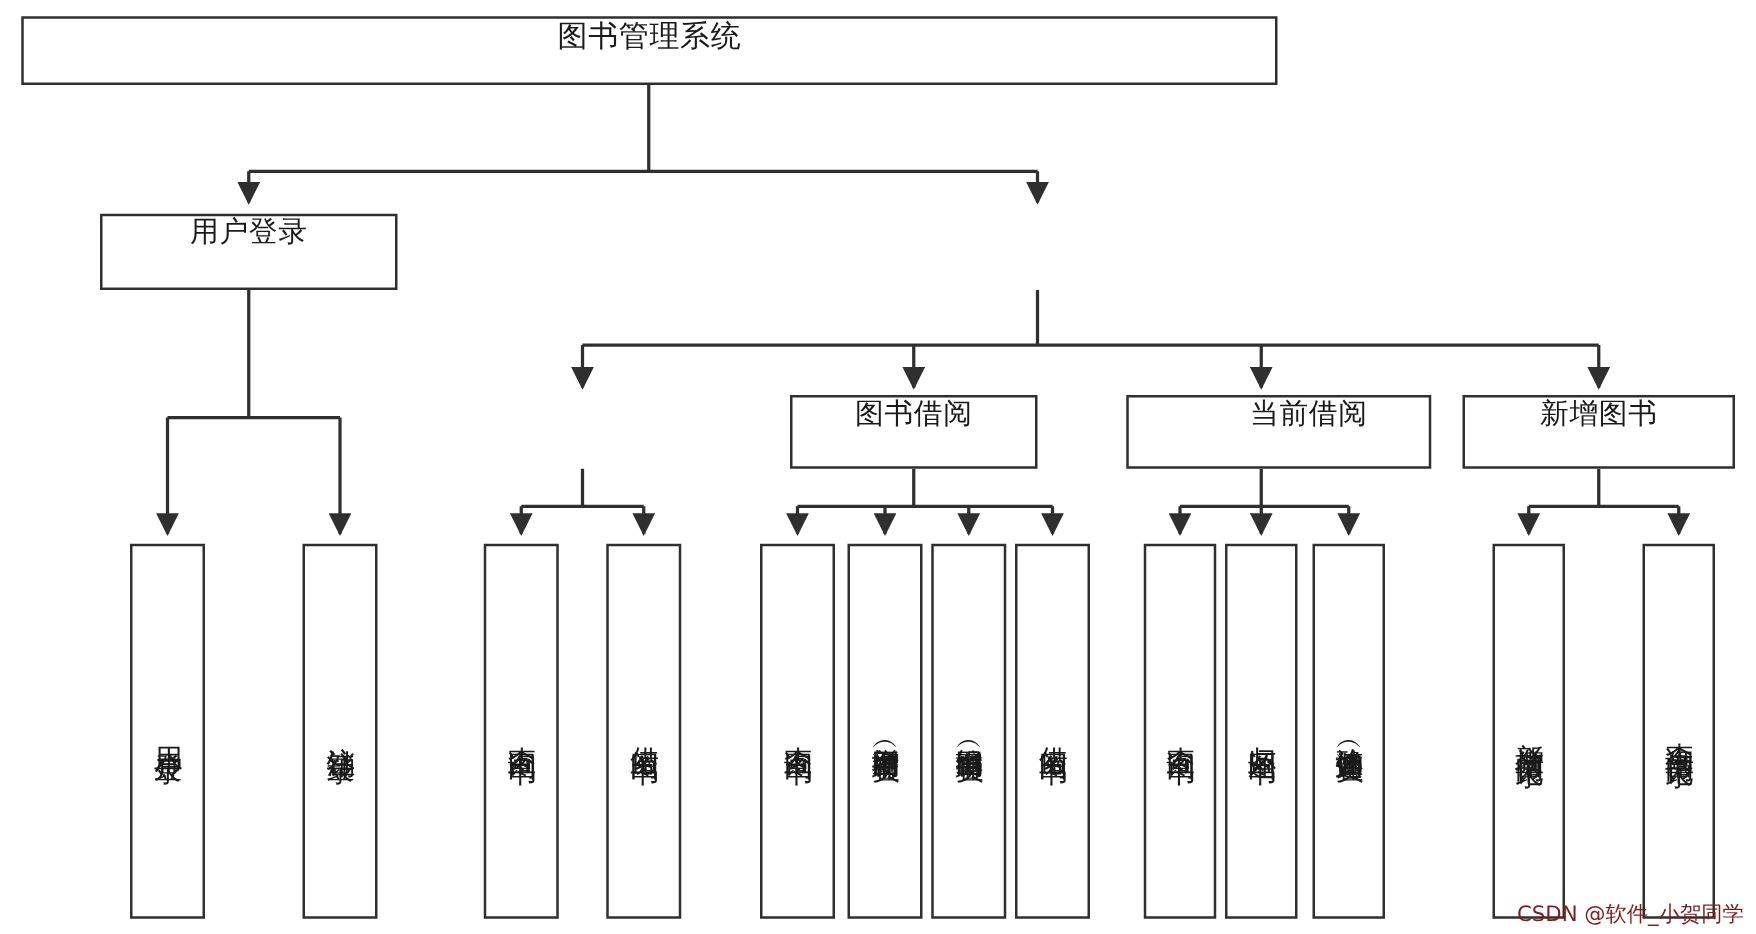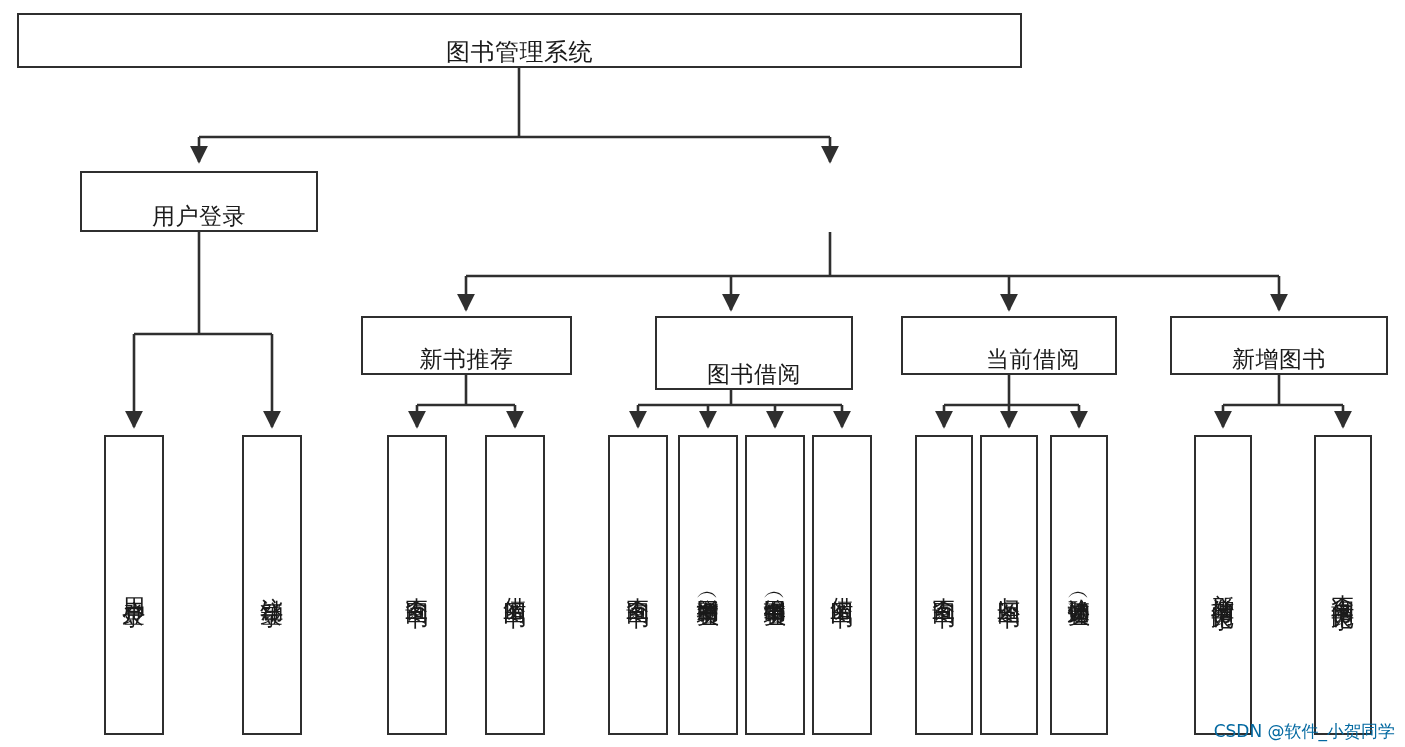--- a/index.html
+++ b/index.html
@@ -25,21 +25,21 @@
     width: 1405px;
     height: 747px;
     pointer-events: none;
   }
   .node {
     position: absolute;
     box-sizing: border-box;
     border: 2.5px solid #2f2f2f;
     background: #ffffff;
     display: flex;
-    align-items: flex-end;
+    align-items: flex-start;
     justify-content: center;
     color: #1a1a1a;
   }
   .node .label {
     display: block;
     text-align: center;
     line-height: 1.18;
     letter-spacing: 0.5px;
   }
   
@@ -68,21 +68,21 @@
   
   .node.vert.long .label {
     font-size: 22px;
     letter-spacing: 1px;
   }
   #watermark {
     position: absolute;
     right: 10px;
     bottom: 4px;
     font-size: 17px;
-    color: #0369a1;
+    color: #7f1d1d;
     white-space: nowrap;
     font-family: "DejaVu Sans", "Liberation Sans", sans-serif;
   }
 </style>
 </head>
 <body>
 
 <div id="canvas">
 
   <svg id="edges" viewBox="0 0 1405 747" xmlns="http://www.w3.org/2000/svg">
@@ -136,27 +136,24 @@
   </svg>
 
   <div class="node horiz root" style="left:17px; top:13px; width:1005px; height:55px;">
     <span class="label">图书管理系统</span>
   </div>
 
   <div class="node horiz" style="left:80px; top:171px; width:238px; height:61px;">
     <span class="label">用户登录</span>
   </div>
 
-  <div class="node horiz" style="left:361px; top:316px; width:211px; height:59px;">
-    <span class="label">新书推荐</span>
-  </div>
-  <div class="node horiz" style="left:632px; top:316px; width:198px; height:74px;margin-left:23px;">
+  <div class="node horiz" style="left:632px; top:316px; width:198px; height:59px;">
     <span class="label">图书借阅</span>
   </div>
-  <div class="node horiz" style="left:901px; top:316px; width:216px; height:59px;padding-left:48px;">
+  <div class="node horiz" style="left:901px; top:316px; width:244px; height:59px;padding-left:48px;">
     <span class="label">当前借阅</span>
   </div>
   <div class="node horiz" style="left:1170px; top:316px; width:218px; height:59px;">
     <span class="label">新增图书</span>
   </div>
 
   <div class="node vert" style="left:104px; top:435px; width:60px; height:300px;">
     <span class="label">用户登录</span>
   </div>
   <div class="node vert" style="left:242px; top:435px; width:60px; height:300px;">

